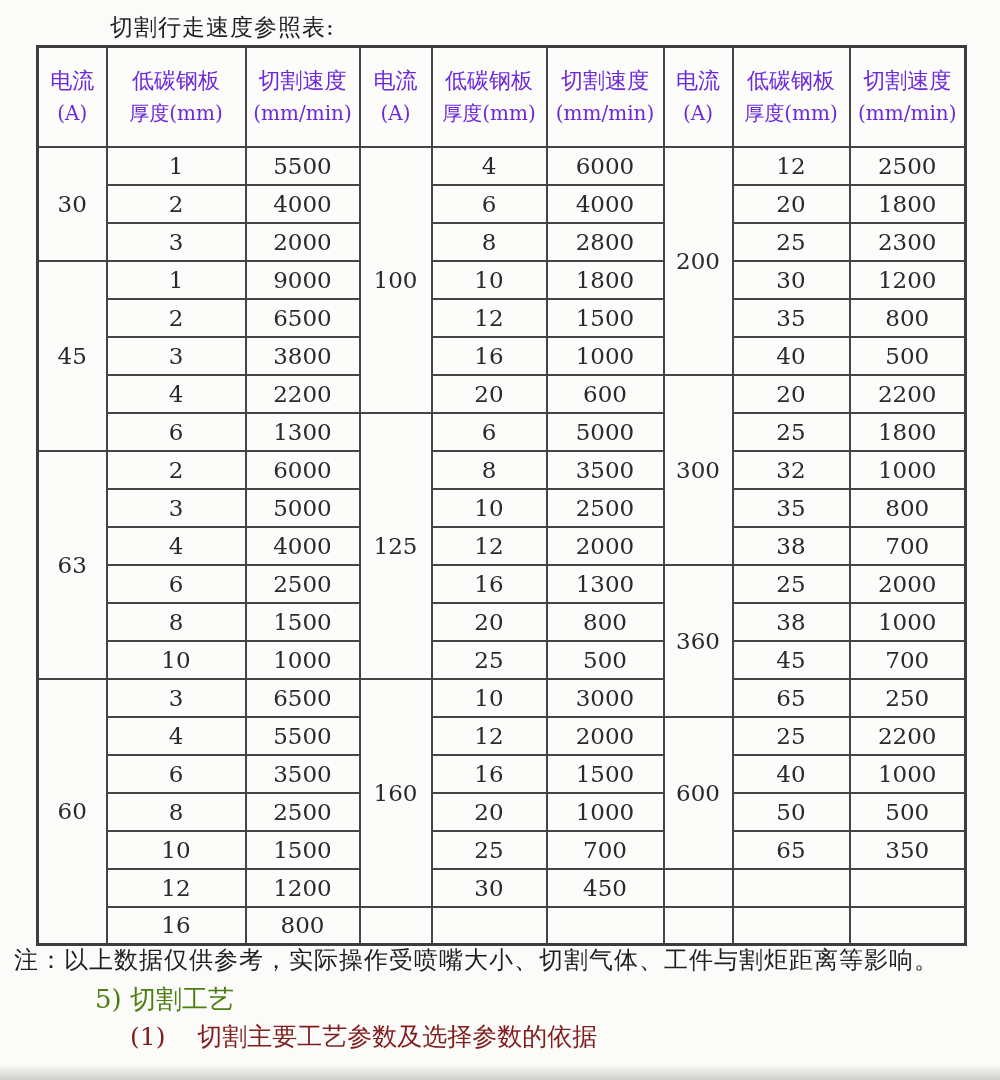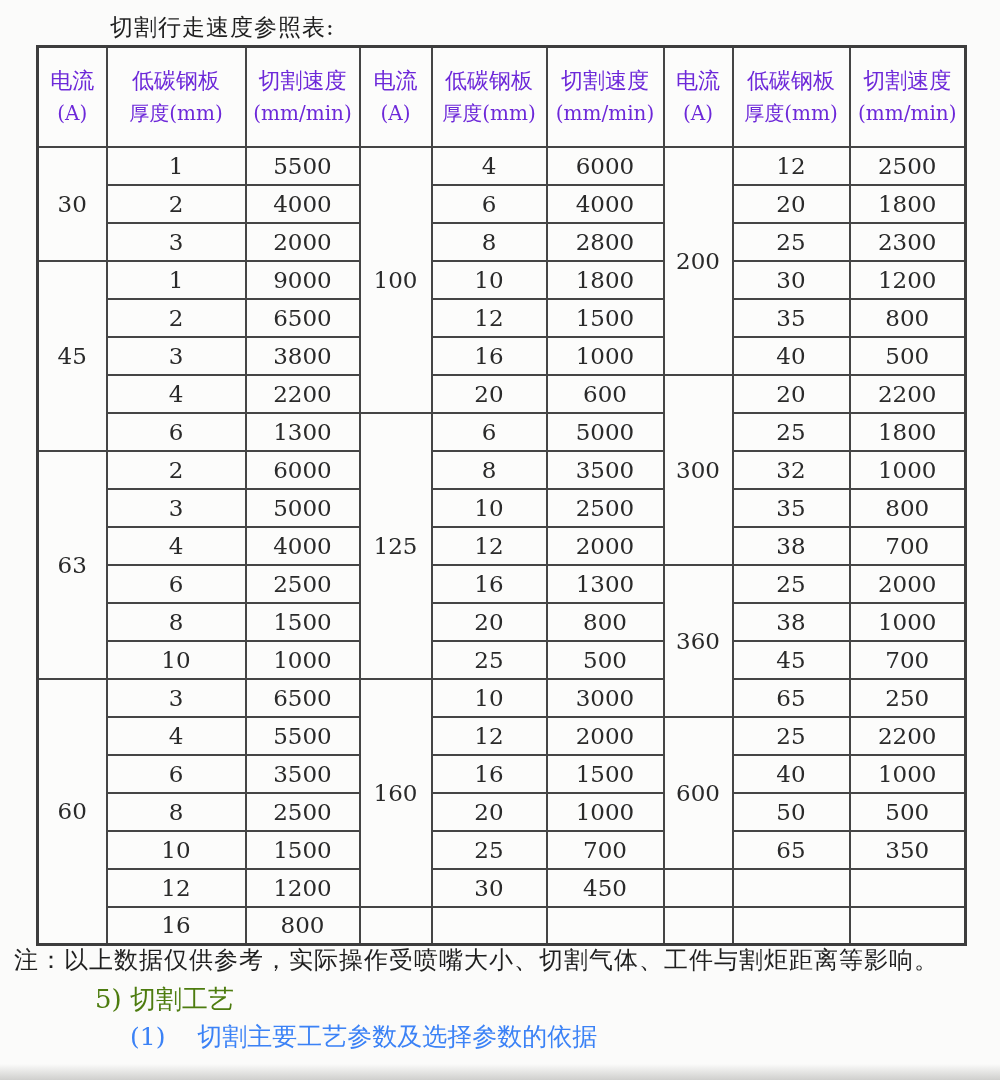--- a/index.html
+++ b/index.html
@@ -61,21 +61,21 @@
     position: absolute;
     left: 95px; top: 982px;
     font-size: 26px;
     color: #4d7c0f;
     white-space: pre;
   }
   .subsection-line {
     position: absolute;
     left: 130px; top: 1020px;
     font-size: 25px;
-    color: #3b82f6;
+    color: #7f1d1d;
     white-space: pre;
   }
   .scan-edge {
     position: absolute;
     left: 0; bottom: 0;
     width: 1000px; height: 16px;
     background: linear-gradient(to bottom, rgba(215,215,213,0), #cfcfcd);
   }
 </style>
 </head>

